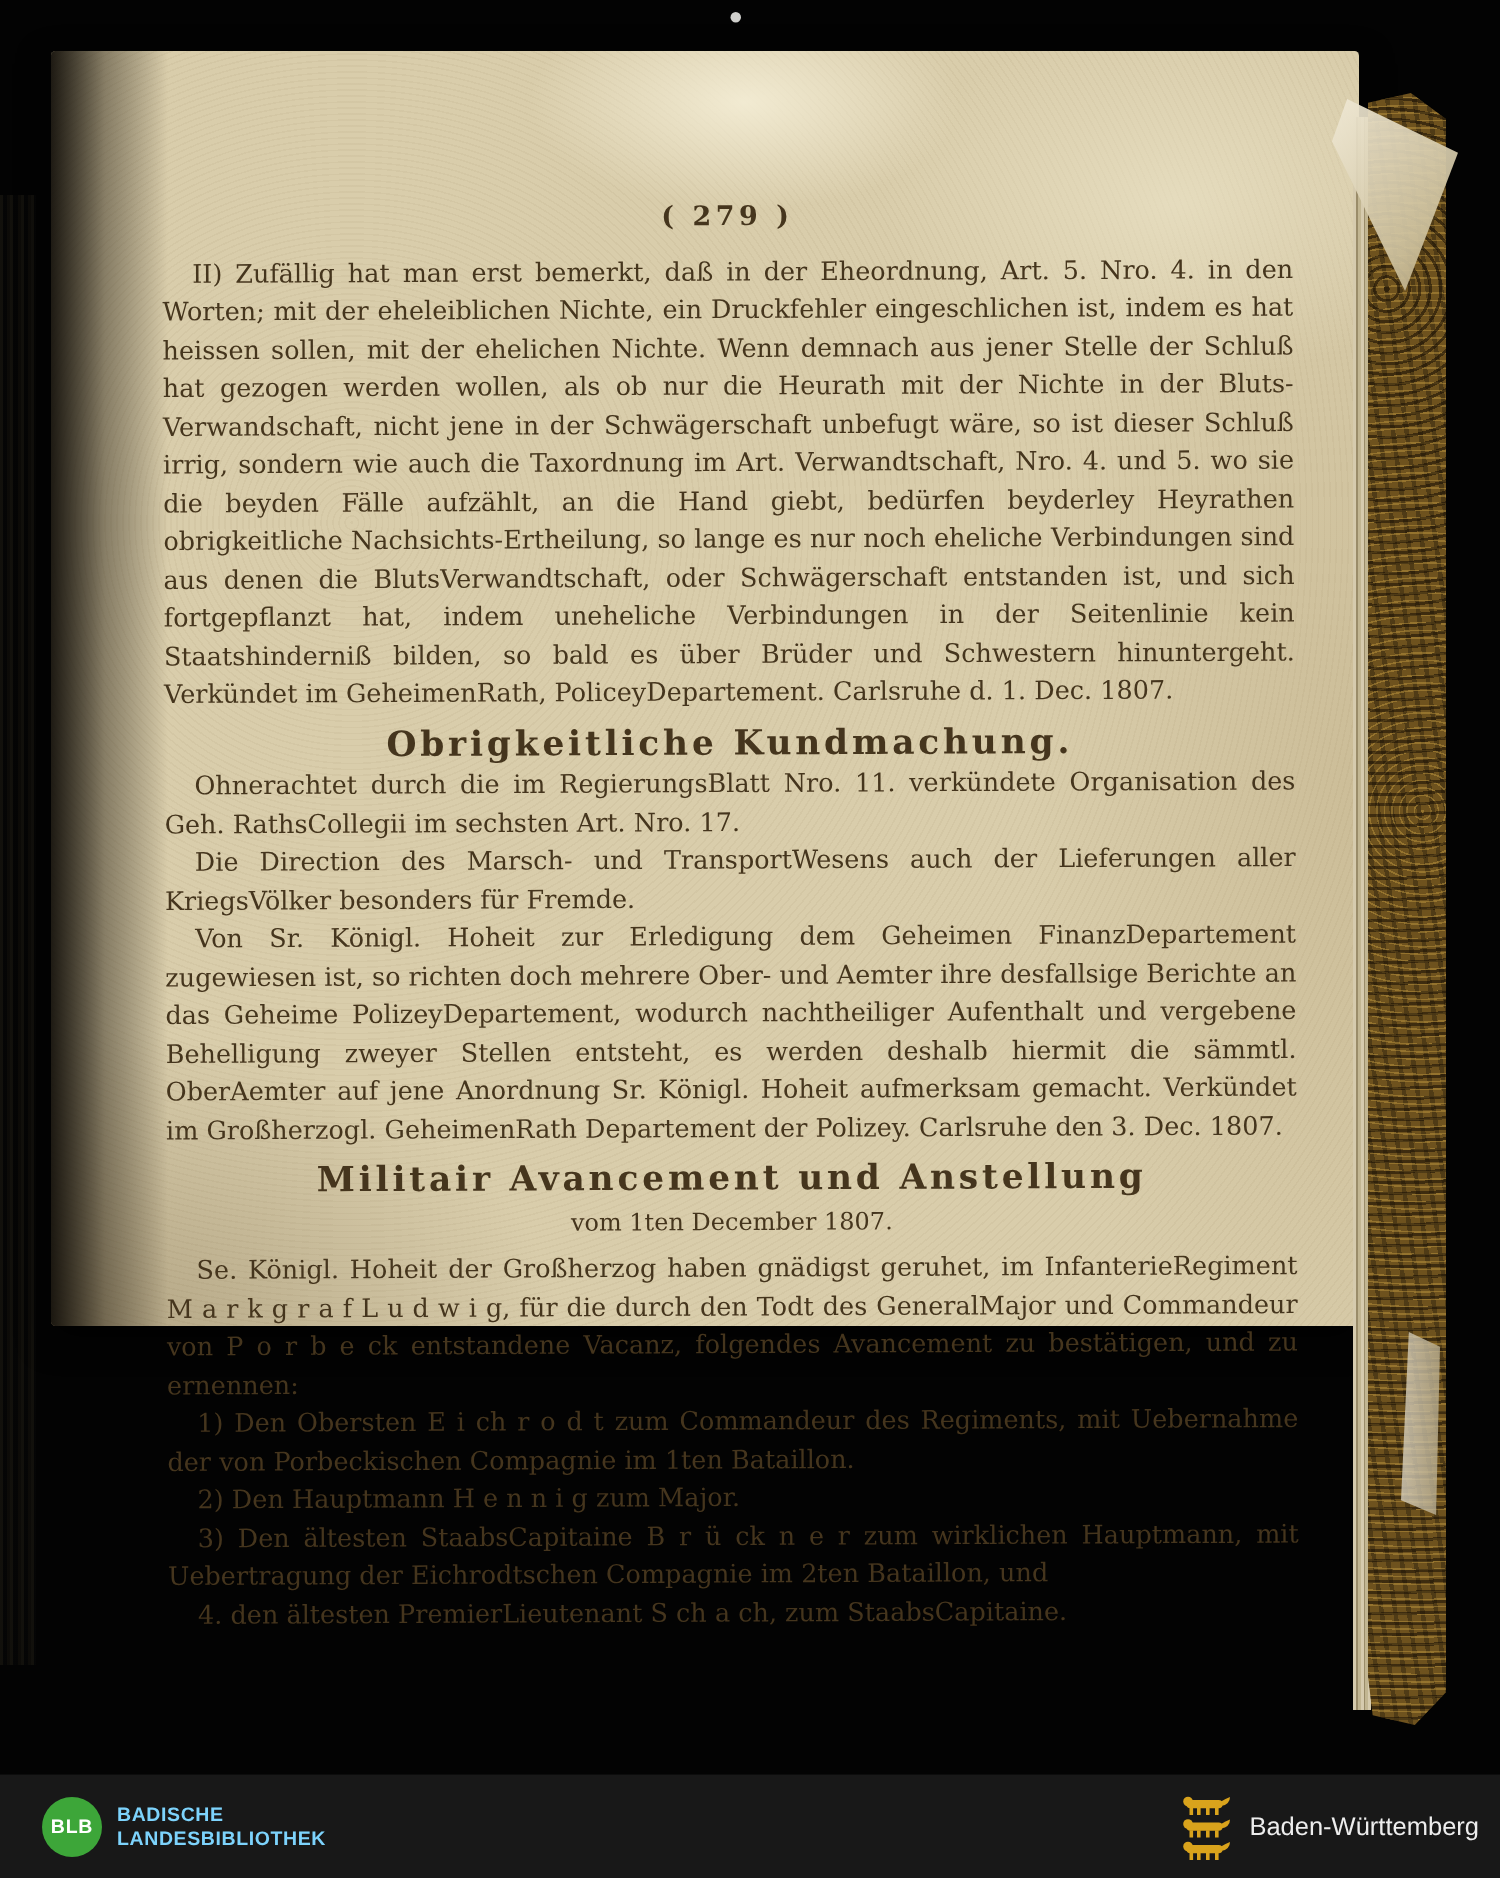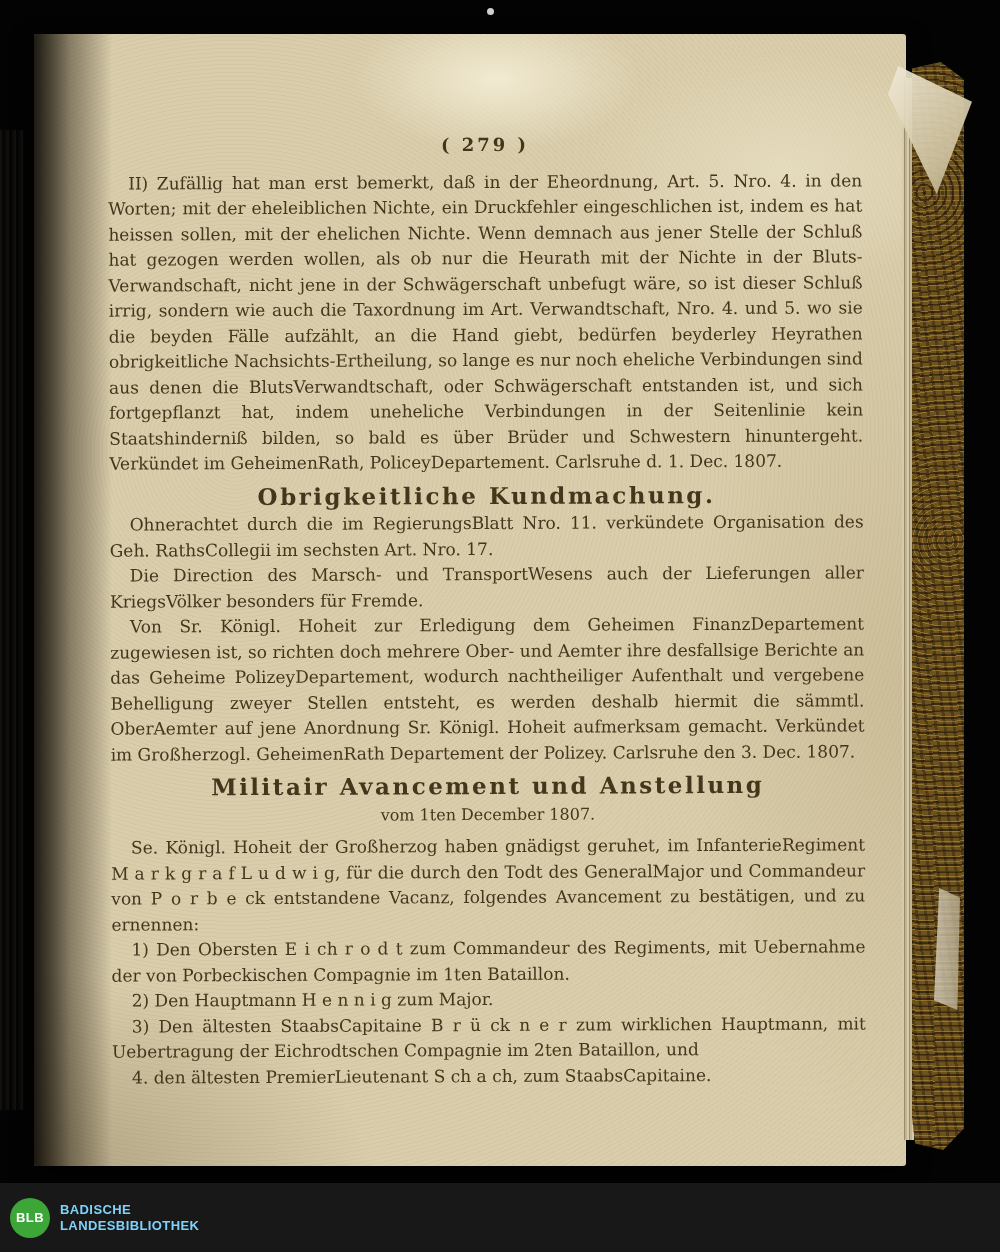--- a/index.html
+++ b/index.html
@@ -8,21 +8,21 @@
 
   
   .scan{position:absolute;left:0;top:0;width:1000px;height:1183px;background:#030303;overflow:hidden;}
 
   .dust-dot{position:absolute;left:487px;top:8px;width:7px;height:7px;border-radius:50%;background:#e6e6e2;opacity:.9;}
 
   .left-page-edges{position:absolute;left:0;top:130px;width:24px;height:980px;
     background:repeating-linear-gradient(90deg,#17150f 0 2px,#060606 2px 5px,#100e0a 5px 7px);
     opacity:.75;}
 
-  .page{position:absolute;left:34px;top:34px;width:872px;height:1132px;border-radius:3px;
+  .page{position:absolute;left:34px;top:34px;width:872px;height:850px;border-radius:3px;
     background:
       radial-gradient(200px 100px at 53% 4%, rgba(243,236,212,.95), rgba(243,236,212,0) 72%),
       radial-gradient(280px 170px at 86% 12%, rgba(236,228,200,.65), transparent 70%),
       radial-gradient(520px 330px at 0% 102%, rgba(75,57,28,.30), transparent 66%),
       radial-gradient(320px 640px at 101% 58%, rgba(148,122,72,.20), transparent 72%),
       repeating-radial-gradient(circle at 23% 37%, rgba(110,85,45,.05) 0 1px, transparent 1px 4px),
       linear-gradient(90deg, rgba(58,44,20,.38), rgba(58,44,20,0) 9%),
       #d9cdab;
     box-shadow:0 8px 22px rgba(0,0,0,.65);}
 
@@ -54,21 +54,21 @@
   .page-number{text-align:center;font-size:18px;font-weight:bold;letter-spacing:3px;margin-bottom:12px;}
   .blk{margin:0;}
   .blk.para,.blk.item{text-align:justify;text-indent:20px;}
   .blk.heading{text-align:center;font-size:23px;font-weight:bold;letter-spacing:2.5px;
     text-indent:0;margin:7px 0 3px;}
   .blk.subheading{text-align:center;font-size:16px;text-indent:0;margin:0 0 7px;}
 
   
   .footer{position:absolute;left:0;bottom:0;width:1000px;height:69px;background:#181818;
     display:flex;align-items:center;justify-content:space-between;box-sizing:border-box;
-    padding:0 14px 0 10px;font-family:"Liberation Sans", sans-serif;}
+    padding:0 14px 0 28px;font-family:"Liberation Sans", sans-serif;}
   .footer-left{display:flex;align-items:center;gap:10px;}
   .blb-logo{width:40px;height:40px;border-radius:50%;background:#3da639;display:flex;
     align-items:center;justify-content:center;color:#fff;font-weight:bold;font-size:13px;
     letter-spacing:.5px;cursor:pointer;}
   .lib-name{color:#7dd3fc;font-weight:bold;font-size:13px;line-height:16px;letter-spacing:.4px;}
   .footer-right{display:flex;align-items:center;gap:10px;}
   .region-label{color:#ededed;font-size:17px;}
 </style>
 </head>
 <body>
@@ -109,15 +109,34 @@
   <div class="footer">
     <div class="footer-left">
       <div class="blb-logo">
         <span>BLB</span>
       </div>
       <div class="lib-name">
         <div>BADISCHE</div>
         <div>LANDESBIBLIOTHEK</div>
       </div>
     </div>
+    <div class="footer-right">
+      <svg width="36" height="44" viewBox="0 0 36 44">
+        <defs>
+          <g id="bw-lion" fill="#d9a31c">
+            <circle cx="5" cy="4" r="3.2"></circle>
+            <rect x="4" y="3" width="24" height="5.5" rx="2.5"></rect>
+            <path d="M27 7 Q33 6 33 1 Q30 2 27 4 Z"></path>
+            <rect x="6" y="8.2" width="2.4" height="4.8"></rect>
+            <rect x="11" y="8.2" width="2.4" height="4.8"></rect>
+            <rect x="17" y="8.2" width="2.4" height="4.8"></rect>
+            <rect x="23" y="8.2" width="2.4" height="4.8"></rect>
+          </g>
+        </defs>
+        <use href="#bw-lion" y="1"></use>
+        <use href="#bw-lion" y="16"></use>
+        <use href="#bw-lion" y="31"></use>
+      </svg>
+      <span class="region-label">Baden-Württemberg</span>
+    </div>
   </div>
 
 </div>
 
 </body></html>

